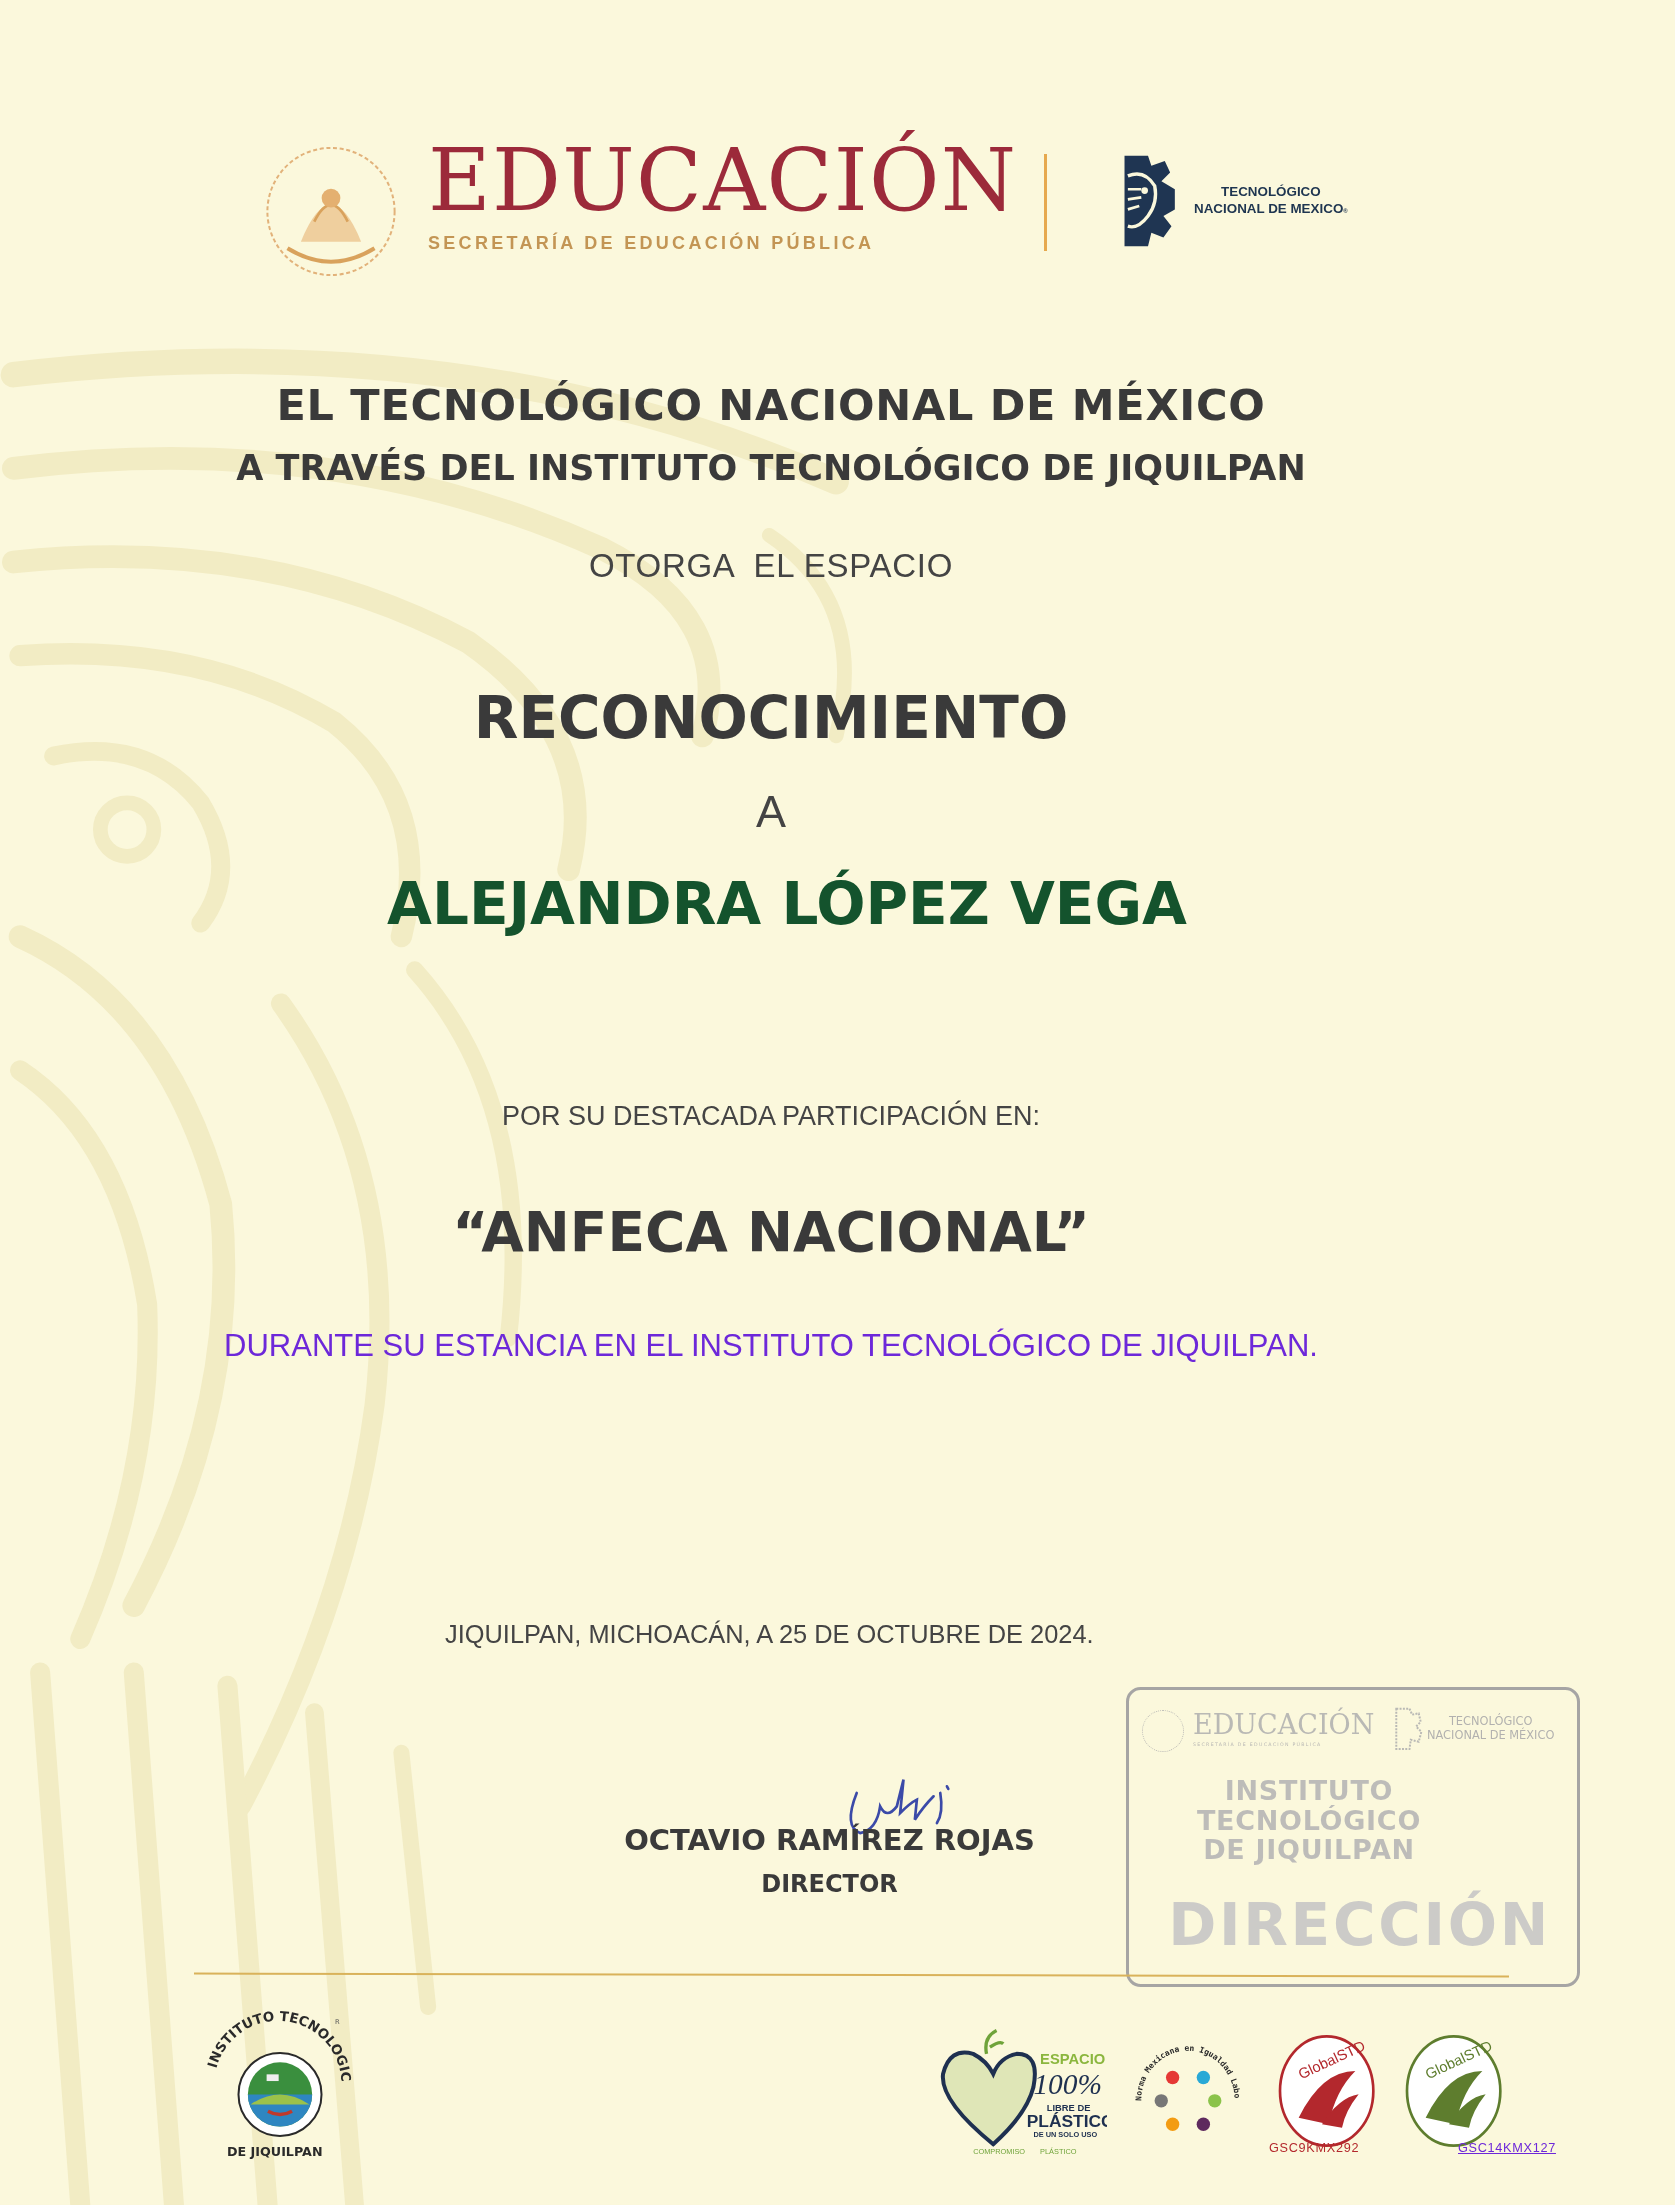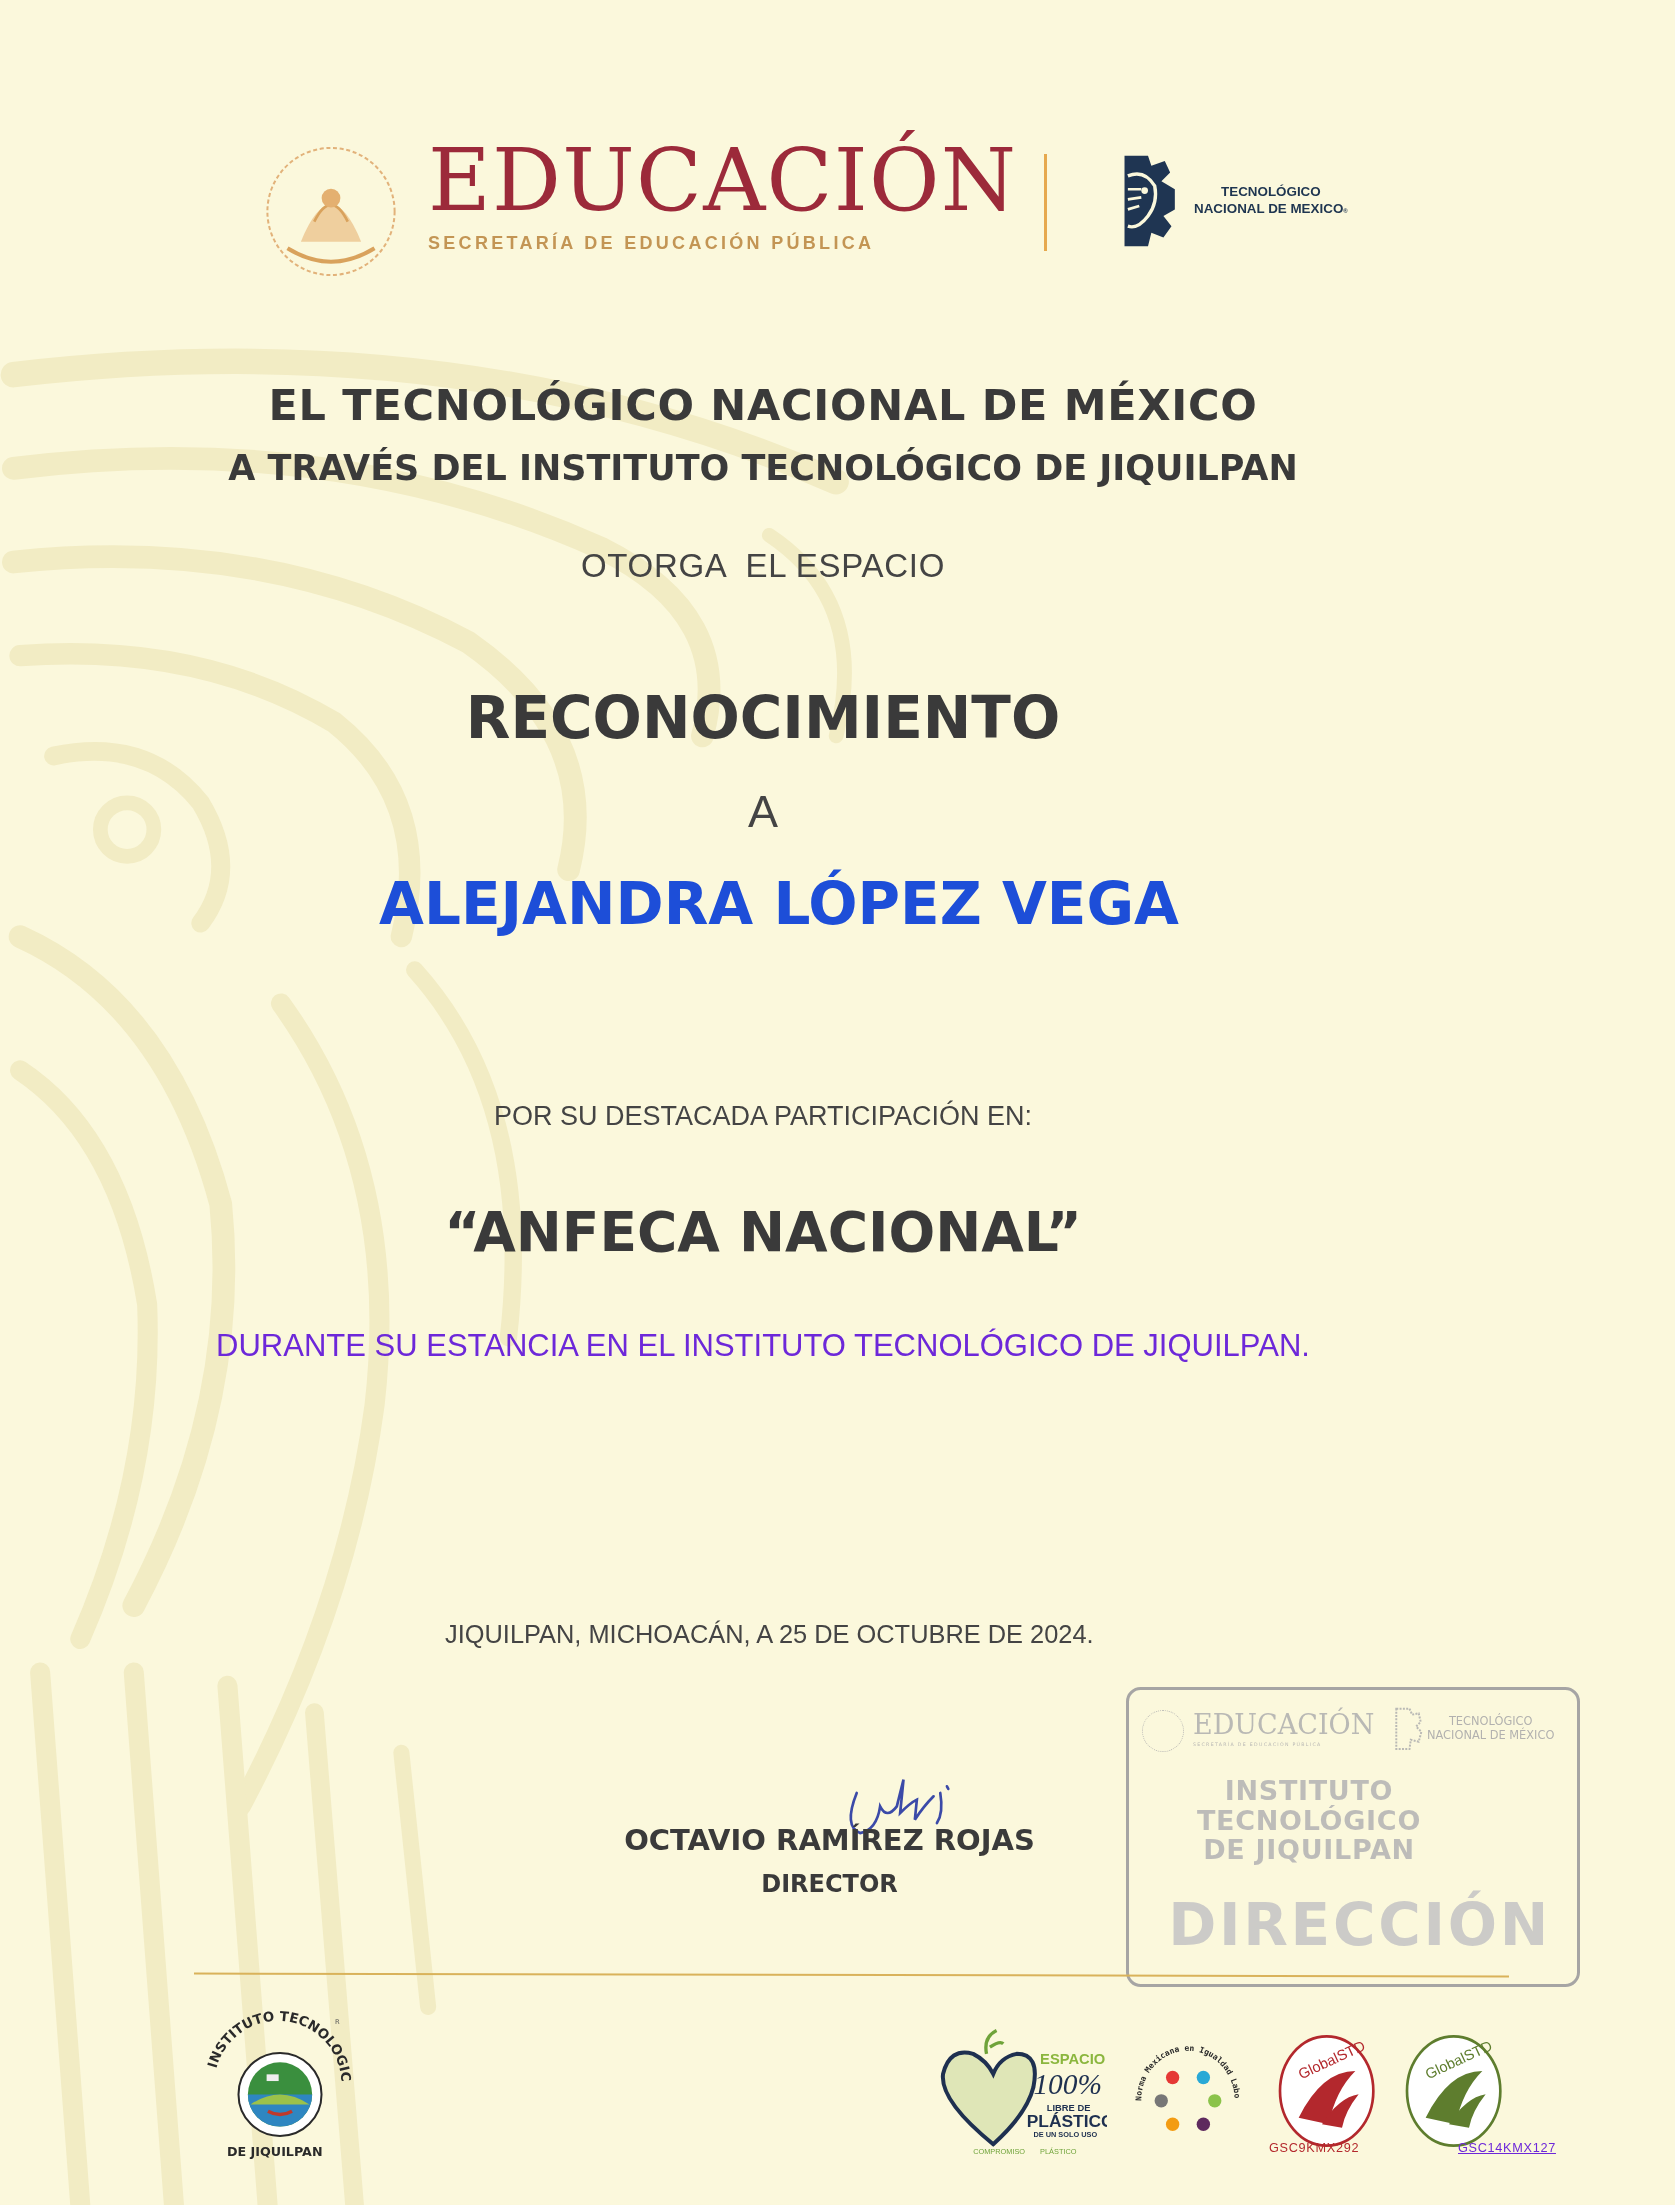--- a/index.html
+++ b/index.html
@@ -3,41 +3,41 @@
 <meta charset="utf-8">
 <style>
   html, body { margin: 0; padding: 0; }
   body {
     width: 1675px; height: 2205px; position: relative; overflow: hidden;
     background: #fbf8dc;
     font-family: "DejaVu Sans", "Liberation Sans", sans-serif;
     color: #3a3a3a;
   }
   .abs { position: absolute; }
-  .center { position: absolute; left: 4px; width: 1518px; text-align: center; }
+  .center { position: absolute; left: 12px; width: 1518px; text-align: center; }
   
   .wm { position: absolute; left: 0; top: 0; width: 1675px; height: 2205px; pointer-events: none; }
   
   .edu-seal { left: 254px; top: 141px; width: 154px; height: 141px; }
   .edu-title { left: 428px; top: 137px; font-family: "DejaVu Serif", "Liberation Serif", serif;
     font-size: 86px; color: #9c2a3a; letter-spacing: 1.3px; line-height: 1; }
   .edu-sub { left: 428px; top: 233px; font-family: "Liberation Sans", sans-serif;
     font-size: 18px; color: #c39554; letter-spacing: 3.3px; font-weight: bold; }
   .header-divider { left: 1044px; top: 154px; width: 2.7px; height: 97px; background: #e6a94e; }
   .tnm-logo { left: 1111px; top: 149px; width: 74px; height: 104px; }
   .tnm-text { left: 1194px; top: 184px; font-family: "Liberation Sans", sans-serif;
     font-size: 13.4px; color: #1e3550; font-weight: bold; line-height: 1.25; text-align: center; }
   .tnm-text .reg { font-size: 6px; }
   
   .heading1 { top: 380px; font-size: 43px; font-weight: bold; color: #3a3a3a; letter-spacing: 0.7px; }
   .heading2 { top: 448px; font-size: 35px; font-weight: bold; color: #3a3a3a; }
   .otorga { top: 547px; font-family: "Liberation Sans", sans-serif; font-size: 33px; color: #444; letter-spacing: 0.7px; }
   .recon { top: 684px; font-size: 58px; font-weight: bold; color: #3a3a3a; }
   .a-letter { top: 786px; font-family: "Liberation Sans", sans-serif; font-size: 45px; color: #444; }
-  .name { top: 870px; font-size: 58px; font-weight: bold; color: #1d4ed8; padding-left: 16px; }
+  .name { top: 870px; font-size: 58px; font-weight: bold; color: #14532d; padding-left: 16px; }
   .por-su { top: 1101px; font-family: "Liberation Sans", sans-serif; font-size: 27px; color: #444; }
   .event { top: 1200px; font-size: 55px; font-weight: bold; color: #3a3a3a; }
   .durante { top: 1328px; font-family: "Liberation Sans", sans-serif; font-size: 31px; color: #6d28d9; }
   .date { left: 445px; top: 1620px; font-family: "Liberation Sans", sans-serif; font-size: 25.4px; color: #444; }
   .signature { left: 840px; top: 1766px; width: 127px; height: 74px; }
   .signer { left: 0; width: 1659px; top: 1823px; font-size: 29px; font-weight: bold; color: #3a3a3a; }
   .signer-title { left: 0; width: 1659px; top: 1870px; font-size: 24px; font-weight: bold; color: #3a3a3a; }
   
   .stamp { left: 1126px; top: 1687px; width: 448px; height: 294px; border: 3.3px solid #8a8a92;
     border-radius: 14.7px; opacity: 0.75; color: #9a9aa0; }

